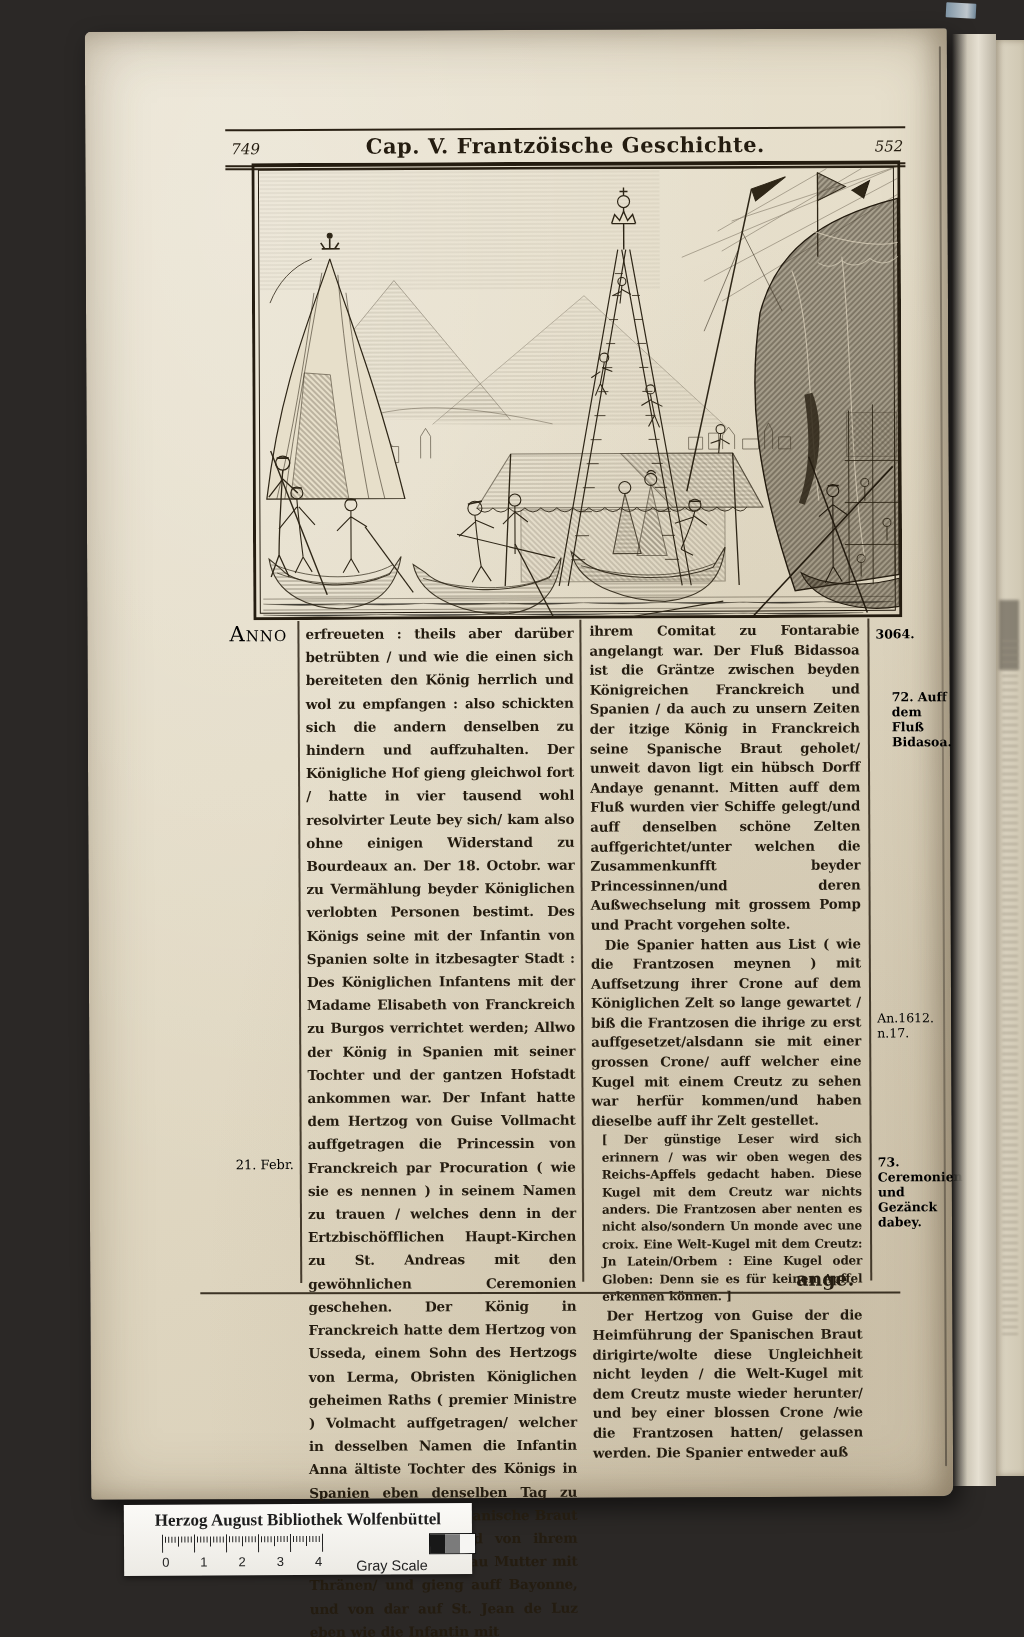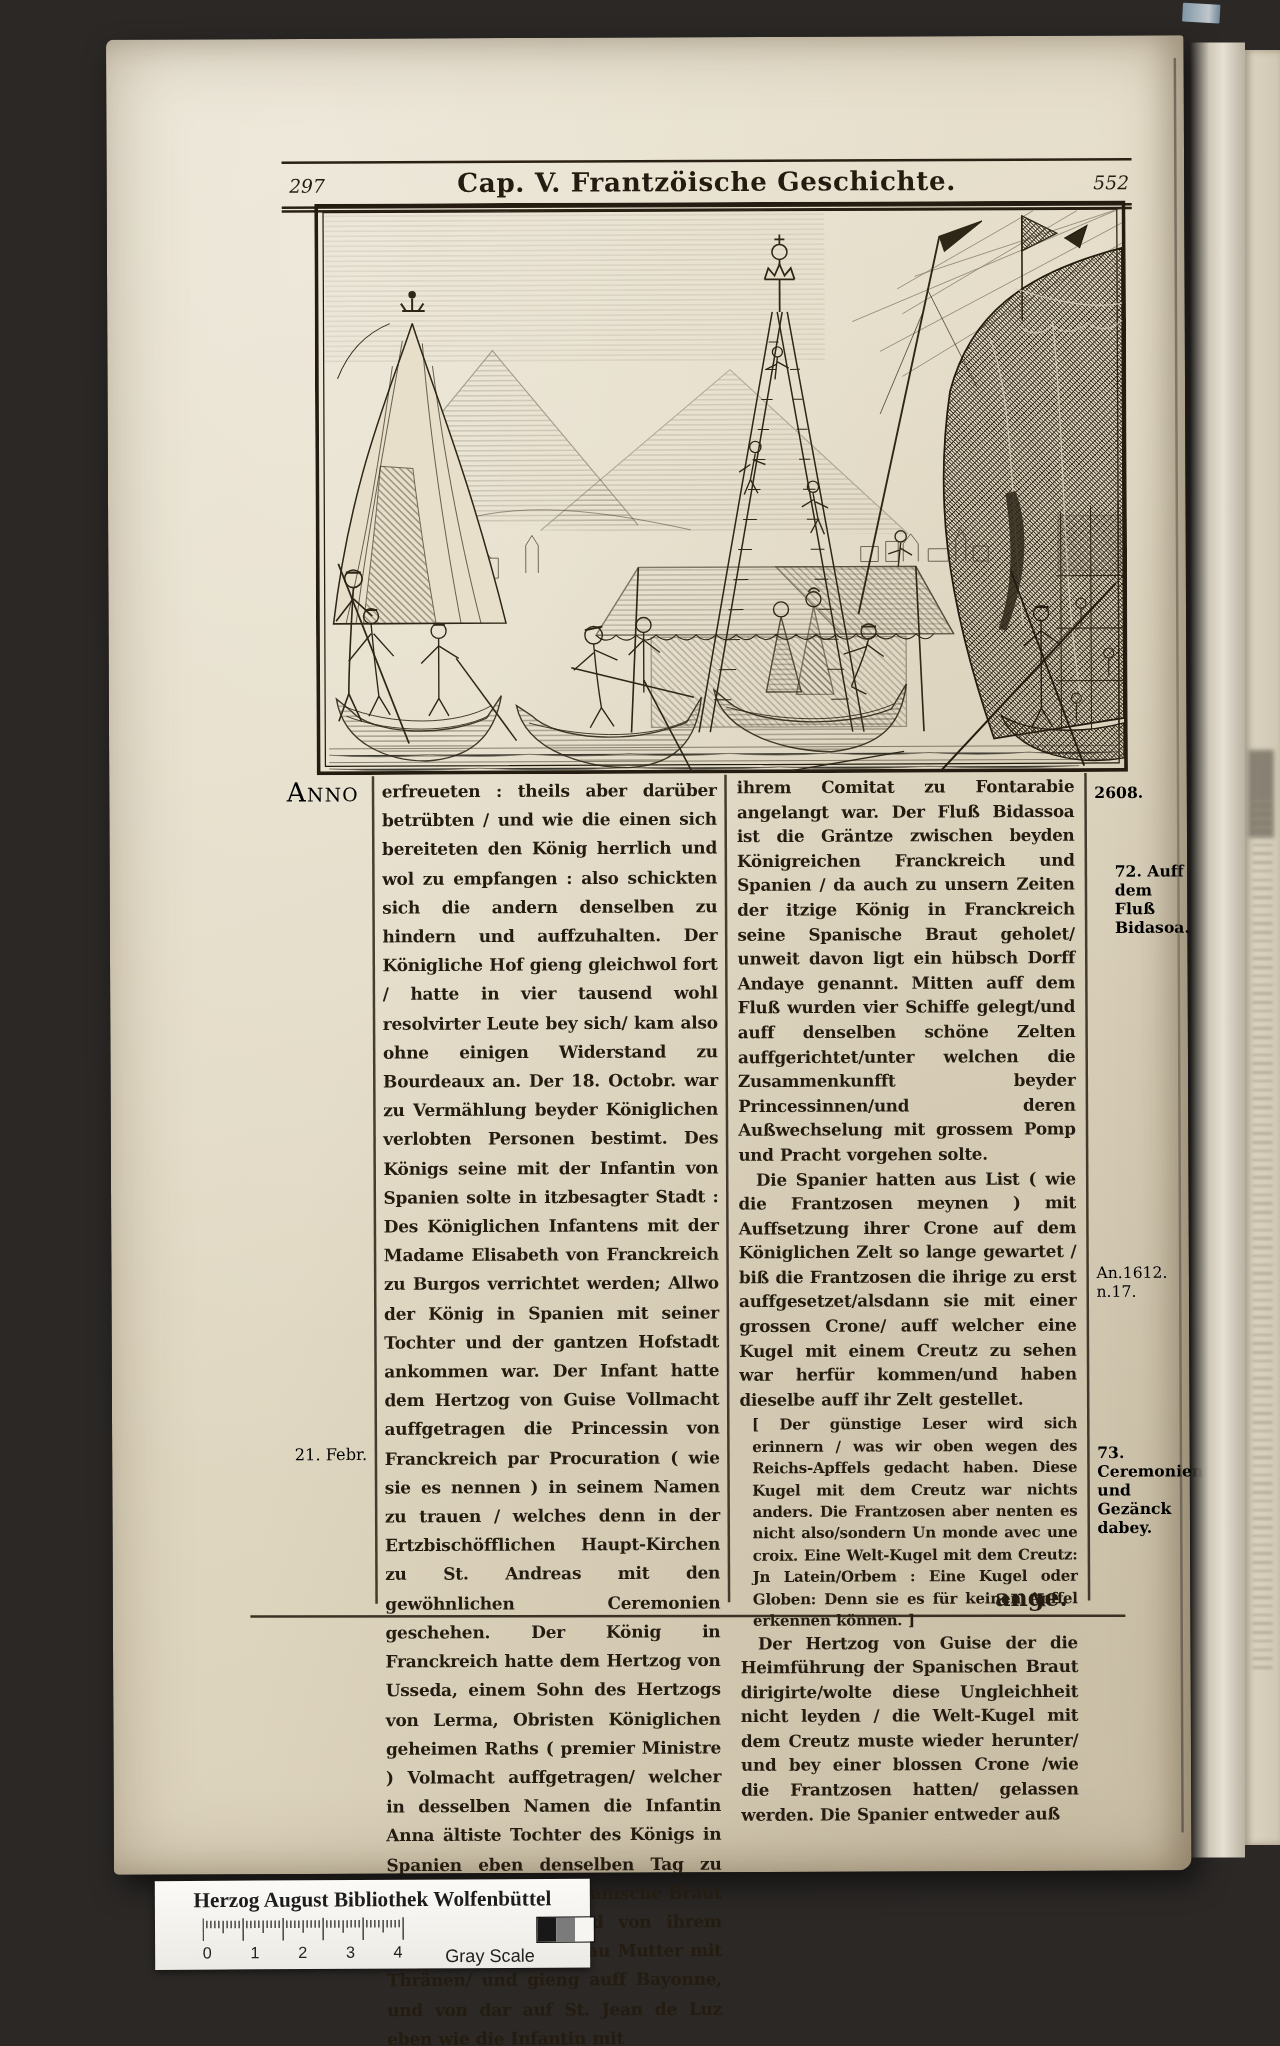--- a/index.html
+++ b/index.html
@@ -127,21 +127,21 @@
   }
 </style>
 </head>
 <body>
 
 <div class="stage">
 
   <div class="paper">
 
     <div class="print chapter-head" style="position:absolute;">
-      <span class="folio l">297</span>
+      <span class="folio l">749</span>
       <div class="title">Cap. V. Frantzöische Geschichte.</div>
       <span class="folio r">552</span>
     </div>
 
     <div class="engraving">
       <svg width="649" height="457" viewBox="0 0 649 457" xmlns="http://www.w3.org/2000/svg">
         <defs>
           <pattern id="hl" width="4" height="4" patternUnits="userSpaceOnUse">
             <path d="M0 2 H4" stroke="#4a4030" stroke-width=".55"></path>
           </pattern>
@@ -325,21 +325,21 @@
         <p>erfreueten : theils aber darüber betrübten / und wie die einen sich bereiteten den König herrlich und wol zu empfangen : also schickten sich die andern denselben zu hindern und auffzuhalten. Der Königliche Hof gieng gleichwol fort / hatte in vier tausend wohl resolvirter Leute bey sich/ kam also ohne einigen Widerstand zu Bourdeaux an. Der 18. Octobr. war zu Vermählung beyder Königlichen verlobten Personen bestimt. Des Königs seine mit der Infantin von Spanien solte in itzbesagter Stadt : Des Königlichen Infantens mit der Madame Elisabeth von Franckreich zu Burgos verrichtet werden; Allwo der König in Spanien mit seiner Tochter und der gantzen Hofstadt ankommen war. Der Infant hatte dem Hertzog von Guise Vollmacht auffgetragen die Princessin von Franckreich par Procuration ( wie sie es nennen ) in seinem Namen zu trauen / welches denn in der Ertzbischöfflichen Haupt-Kirchen zu St. Andreas mit den gewöhnlichen Ceremonien geschehen. Der König in Franckreich hatte dem Hertzog von Usseda, einem Sohn des Hertzogs von Lerma, Obristen Königlichen geheimen Raths ( premier Ministre ) Volmacht auffgetragen/ welcher in desselben Namen die Infantin Anna ältiste Tochter des Königs in Spanien eben denselben Tag zu Burgos traute. Die Spanische Braut nahm ihren Abschied von ihrem Herrn Bruder und Frau Mutter mit Thränen/ und gieng auff Bayonne, und von dar auf St. Jean de Luz eben wie die Infantin mit</p>
       </div>
 
       <div class="col right">
         <p>ihrem Comitat zu Fontarabie angelangt war. Der Fluß Bidassoa ist die Gräntze zwischen beyden Königreichen Franckreich und Spanien / da auch zu unsern Zeiten der itzige König in Franckreich seine Spanische Braut geholet/ unweit davon ligt ein hübsch Dorff Andaye genannt. Mitten auff dem Fluß wurden vier Schiffe gelegt/und auff denselben schöne Zelten auffgerichtet/unter welchen die Zusammenkunfft beyder Princessinnen/und deren Außwechselung mit grossem Pomp und Pracht vorgehen solte.</p>
         <p class="ind">Die Spanier hatten aus List ( wie die Frantzosen meynen ) mit Auffsetzung ihrer Crone auf dem Königlichen Zelt so lange gewartet / biß die Frantzosen die ihrige zu erst auffgesetzet/alsdann sie mit einer grossen Crone/ auff welcher eine Kugel mit einem Creutz zu sehen war herfür kommen/und haben dieselbe auff ihr Zelt gestellet.</p>
         <p class="note">[ Der günstige Leser wird sich erinnern / was wir oben wegen des Reichs-Apffels gedacht haben. Diese Kugel mit dem Creutz war nichts anders. Die Frantzosen aber nenten es nicht also/sondern Un monde avec une croix. Eine Welt-Kugel mit dem Creutz: Jn Latein/Orbem : Eine Kugel oder Globen: Denn sie es für keinen Apffel erkennen können. ]</p>
         <p class="ind">Der Hertzog von Guise der die Heimführung der Spanischen Braut dirigirte/wolte diese Ungleichheit nicht leyden / die Welt-Kugel mit dem Creutz muste wieder herunter/ und bey einer blossen Crone /wie die Frantzosen hatten/ gelassen werden. Die Spanier entweder auß</p>
       </div>
 
-      <div class="mn mnr" style="left:648px;top:8px;width:58px;">2608.</div>
+      <div class="mn mnr" style="left:648px;top:8px;width:58px;">3064.</div>
       <div class="mn mnr" style="left:664px;top:28px;width:58px;margin-top:43px;">72. Auff dem Fluß Bidasoa.</div>
       <div class="mn" style="left:648px;top:392px;width:58px;">An.1612. n.17.</div>
       <div class="mn mnr" style="left:648px;top:536px;width:58px;">73. Ceremonien und Gezänck dabey.</div>
 
       <div class="catchword">ange.</div>
     </div>
 
     <div class="bottom-rule"></div>
   </div>
 

